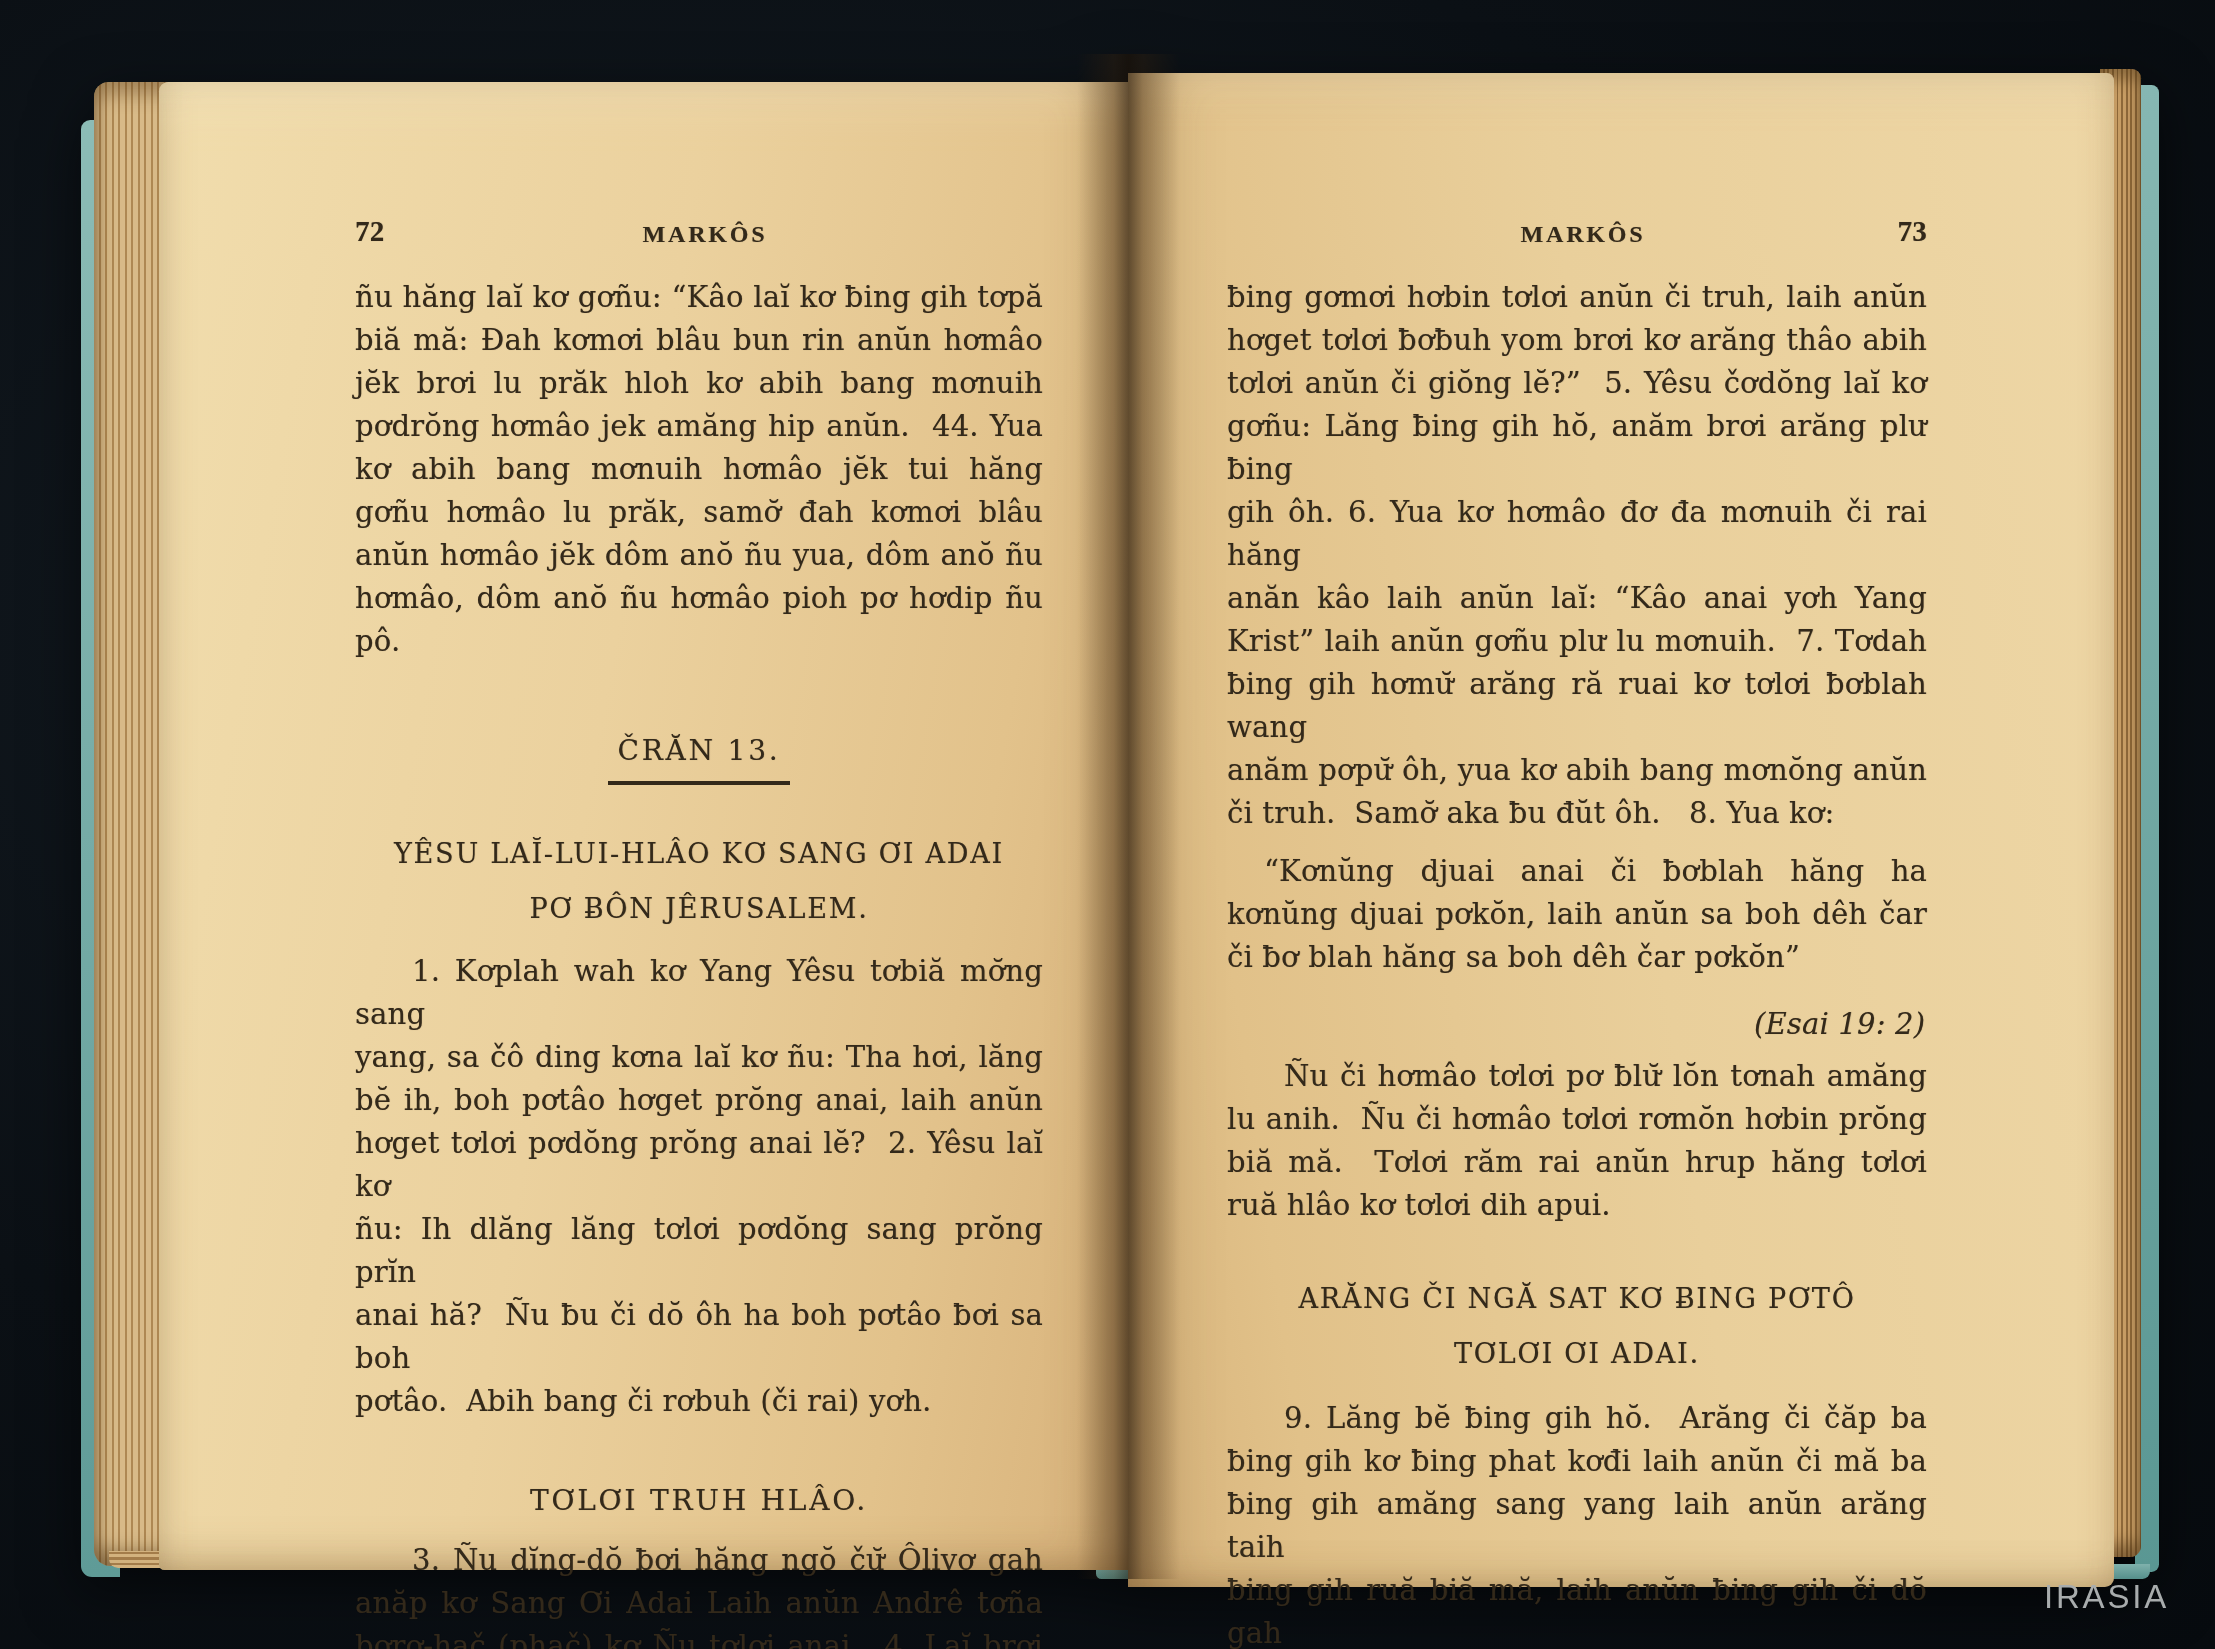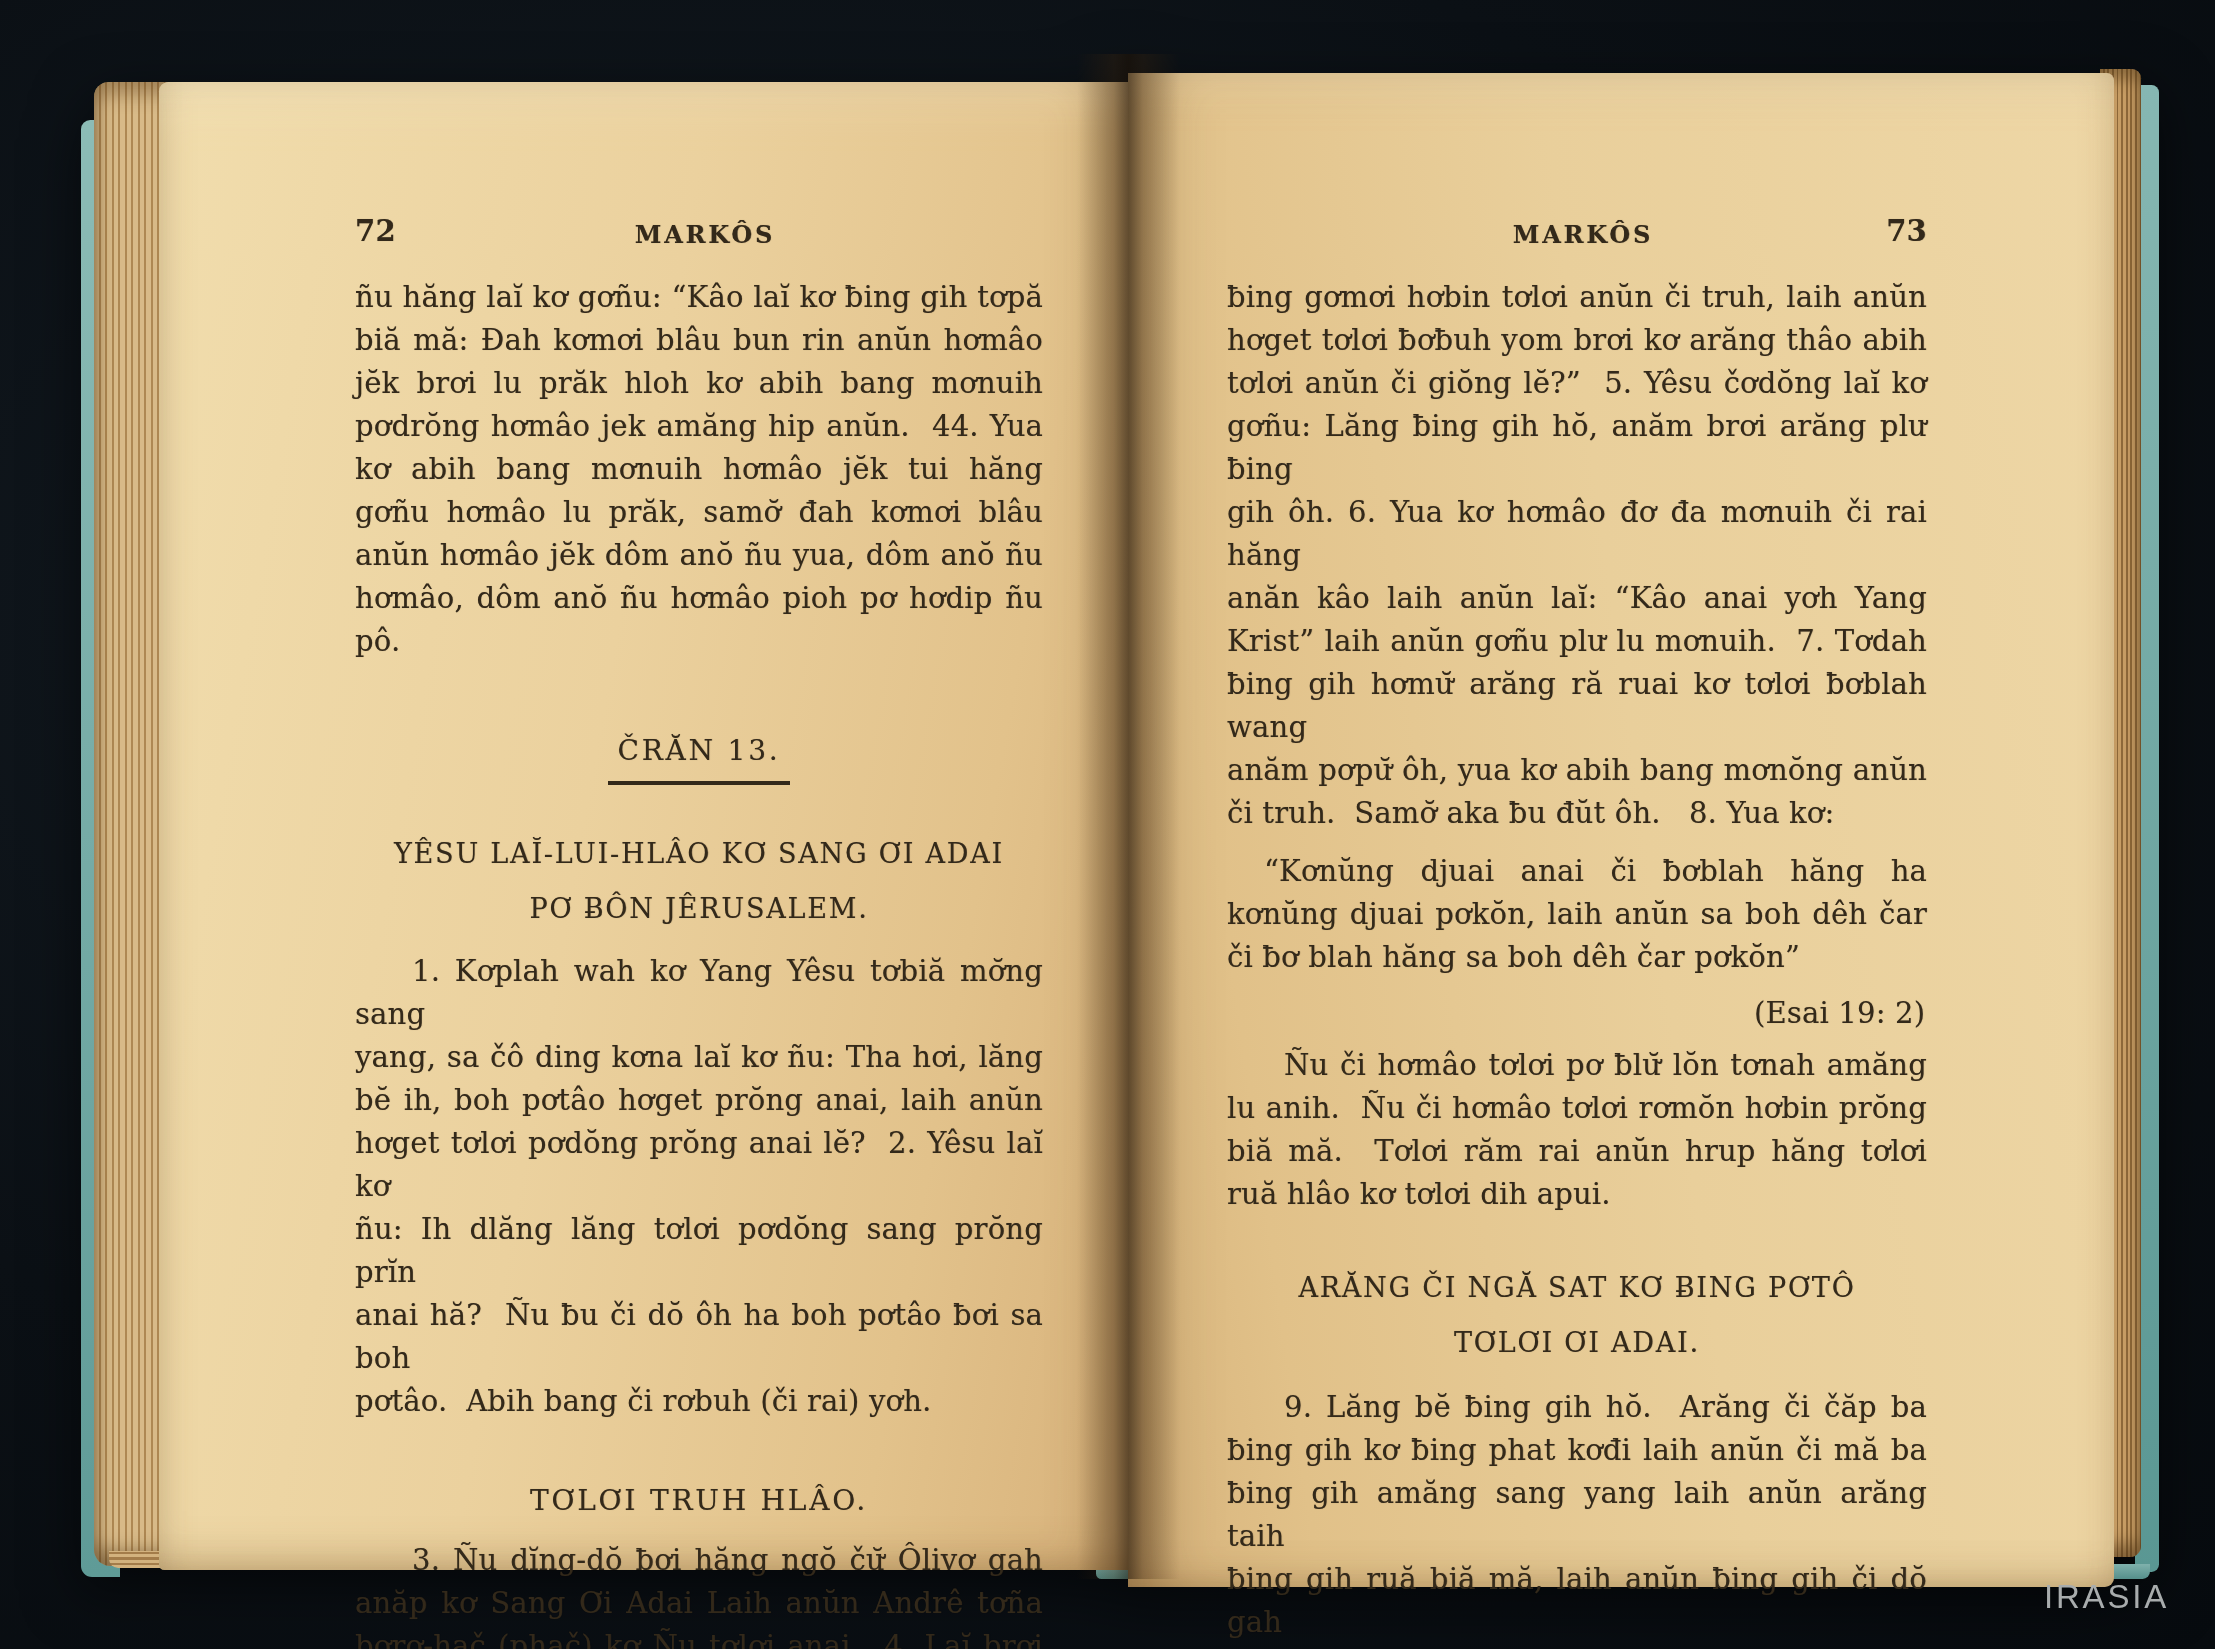--- a/index.html
+++ b/index.html
@@ -45,21 +45,21 @@
                inset 0 33px 52px -37px rgba(255,246,218,.5),
                inset 0 -28px 44px -29.5px rgba(120,85,40,.35);}
   .gutter{position:absolute; left:996px; top:0; bottom:0; width:103px; pointer-events:none;
     background:linear-gradient(90deg, rgba(60,38,15,0) 0%, rgba(60,38,15,.34) 36%,
       rgba(33,20,7,.55) 50%, rgba(60,38,15,.32) 64%, rgba(60,38,15,0) 100%);}
   
   .col{position:absolute; top:210px; z-index:5; font-size:29px; line-height:43px;
     text-shadow:0.3px 0.3px 0.7px rgba(51,41,26,.45); letter-spacing:0.2px;}
   .col-left{left:355px; width:688px;}
   .col-right{left:1227px; width:700px;}
-  .pagehead{position:relative; height:43px;}
+  .pagehead{position:relative; height:43px;font-family:Liberation Serif, serif;}
   .pagenum{position:absolute; left:0; top:0; font-size:29px; font-weight:bold;}
   .pagenum.right{left:auto; right:0;}
   .runhead{position:absolute; left:12px; right:0; text-align:center; top:2.8px;
     font-size:24px; font-weight:bold; letter-spacing:2.8px;}
   .tl{text-align:justify; text-align-last:justify; text-justify:inter-word; white-space:pre-wrap;}
   .tl.final{text-align-last:left;}
   .tl.indent{text-indent:57px;}
   .tl.qindent{text-indent:37px;}
   .chap{text-align:center; font-size:28px; letter-spacing:2.8px; line-height:46px;}
   .chap-inner{display:inline-block; border-bottom:4.6px solid var(--ink); padding:0 9.2px 6.5px;}
@@ -67,21 +67,21 @@
   .subhead{text-align:center; font-size:28px; letter-spacing:2.8px; line-height:46px;}
   .ref{text-align:right; padding-right:1.8px;}
   #blocks-left > :nth-child(1){margin-top:23px;}
   #blocks-left > :nth-child(2){margin-top:65px;}
   #blocks-left > :nth-child(3){margin-top:41px;}
   #blocks-left > :nth-child(4){margin-top:14.8px;}
   #blocks-left > :nth-child(5){margin-top:55px;}
   #blocks-left > :nth-child(6){margin-top:14.8px;}
   #blocks-right > :nth-child(1){margin-top:23px;}
   #blocks-right > :nth-child(2){margin-top:14.8px;}
-  #blocks-right > :nth-child(3){margin-top:13px;}
+  #blocks-right > :nth-child(3){margin-top:24px;font-style:italic;}
   #blocks-right > :nth-child(4){margin-top:9.2px;}
   #blocks-right > :nth-child(5){margin-top:44px;}
   #blocks-right > :nth-child(6){margin-top:16px;}
   .watermark{position:absolute; right:46px; top:1578px; z-index:6;
     font-family:"Liberation Sans","DejaVu Sans",sans-serif; font-size:33px;
     letter-spacing:2.8px; color:var(--watermark);}
 </style>
 </head>
 <body>
 

